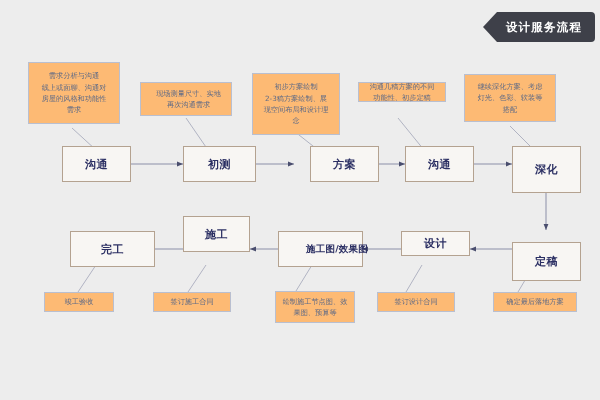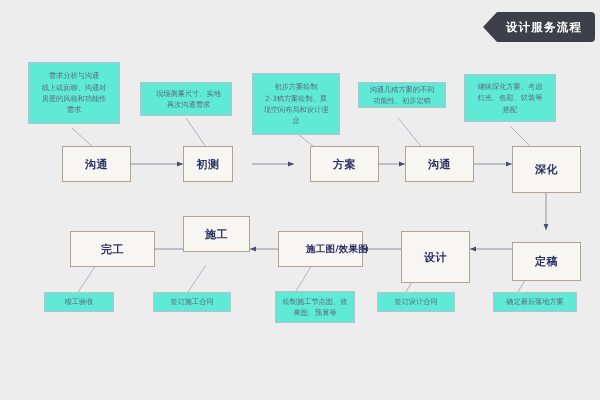--- a/index.html
+++ b/index.html
@@ -65,21 +65,21 @@
     font-weight: 700;
     letter-spacing: 0.6px;
     white-space: nowrap;
   }
   .node.wide { font-size: 9.5px; letter-spacing: 0.2px; padding-left: 33px; }
 
   
   .note {
     position: absolute;
     box-sizing: border-box;
-    background: #5eead4;
+    background: #fdba74;
     border: 0.9px solid #b9bfd0;
     color: #5e6a86;
     font-size: 7.2px;
     line-height: 1.58;
     text-align: center;
     display: flex;
     align-items: center;
     justify-content: center;
     padding: 2px 3px;
   }
@@ -136,31 +136,31 @@
 
   <div class="note" style="left:28px;  top:62px;  width:92px;  height:62px;">
     <span class="txt">需求分析与沟通<br>线上或面聊、沟通对<br>房屋的风格和功能性<br>需求</span>
   </div>
   <div class="note" style="left:140px; top:82px;  width:92px;  height:34px;padding-left:8px;">
     <span class="txt">现场测量尺寸、实地<br>再次沟通需求</span>
   </div>
   <div class="note" style="left:252px; top:62px;  width:88px;  height:62px;margin-top:11px;">
     <span class="txt">初步方案绘制<br>2-3稿方案绘制、展<br>现空间布局和设计理<br>念</span>
   </div>
-  <div class="note" style="left:358px; top:82px;  width:88px;  height:26px;">
+  <div class="note" style="left:358px; top:82px;  width:88px;  height:20px;">
     <span class="txt">沟通几稿方案的不同<br>功能性、初步定稿</span>
   </div>
   <div class="note" style="left:464px; top:74px;  width:92px;  height:48px;">
     <span class="txt">继续深化方案、考虑<br>灯光、色彩、软装等<br>搭配</span>
   </div>
 
   <div class="node" style="left:62px;  top:146px; width:69px; height:36px;">
     <span>沟通</span>
   </div>
-  <div class="node" style="left:183px; top:146px; width:50px; height:36px;">
+  <div class="node" style="left:183px; top:146px; width:73px; height:36px;">
     <span>初测</span>
   </div>
   <div class="node" style="left:294px; top:146px; width:69px; height:36px;margin-left:16px;">
     <span>方案</span>
   </div>
   <div class="node" style="left:405px; top:146px; width:69px; height:36px;">
     <span>沟通</span>
   </div>
   <div class="node" style="left:512px; top:146px; width:69px; height:47px;">
     <span>深化</span>
@@ -168,21 +168,21 @@
 
   <div class="node" style="left:70px;  top:231px; width:85px; height:36px;">
     <span>完工</span>
   </div>
   <div class="node" style="left:183px; top:216px; width:67px; height:36px;">
     <span>施工</span>
   </div>
   <div class="node wide" style="left:278px; top:231px; width:85px; height:36px;">
     <span>施工图/效果图</span>
   </div>
-  <div class="node" style="left:401px; top:231px; width:69px; height:52px;">
+  <div class="node" style="left:401px; top:231px; width:69px; height:25px;">
     <span>设计</span>
   </div>
   <div class="node" style="left:512px; top:242px; width:69px; height:39px;">
     <span>定稿</span>
   </div>
 
   <div class="note" style="left:44px;  top:292px; width:70px; height:20px;">
     <span class="txt">竣工验收</span>
   </div>
   <div class="note" style="left:153px; top:292px; width:78px; height:20px;">

